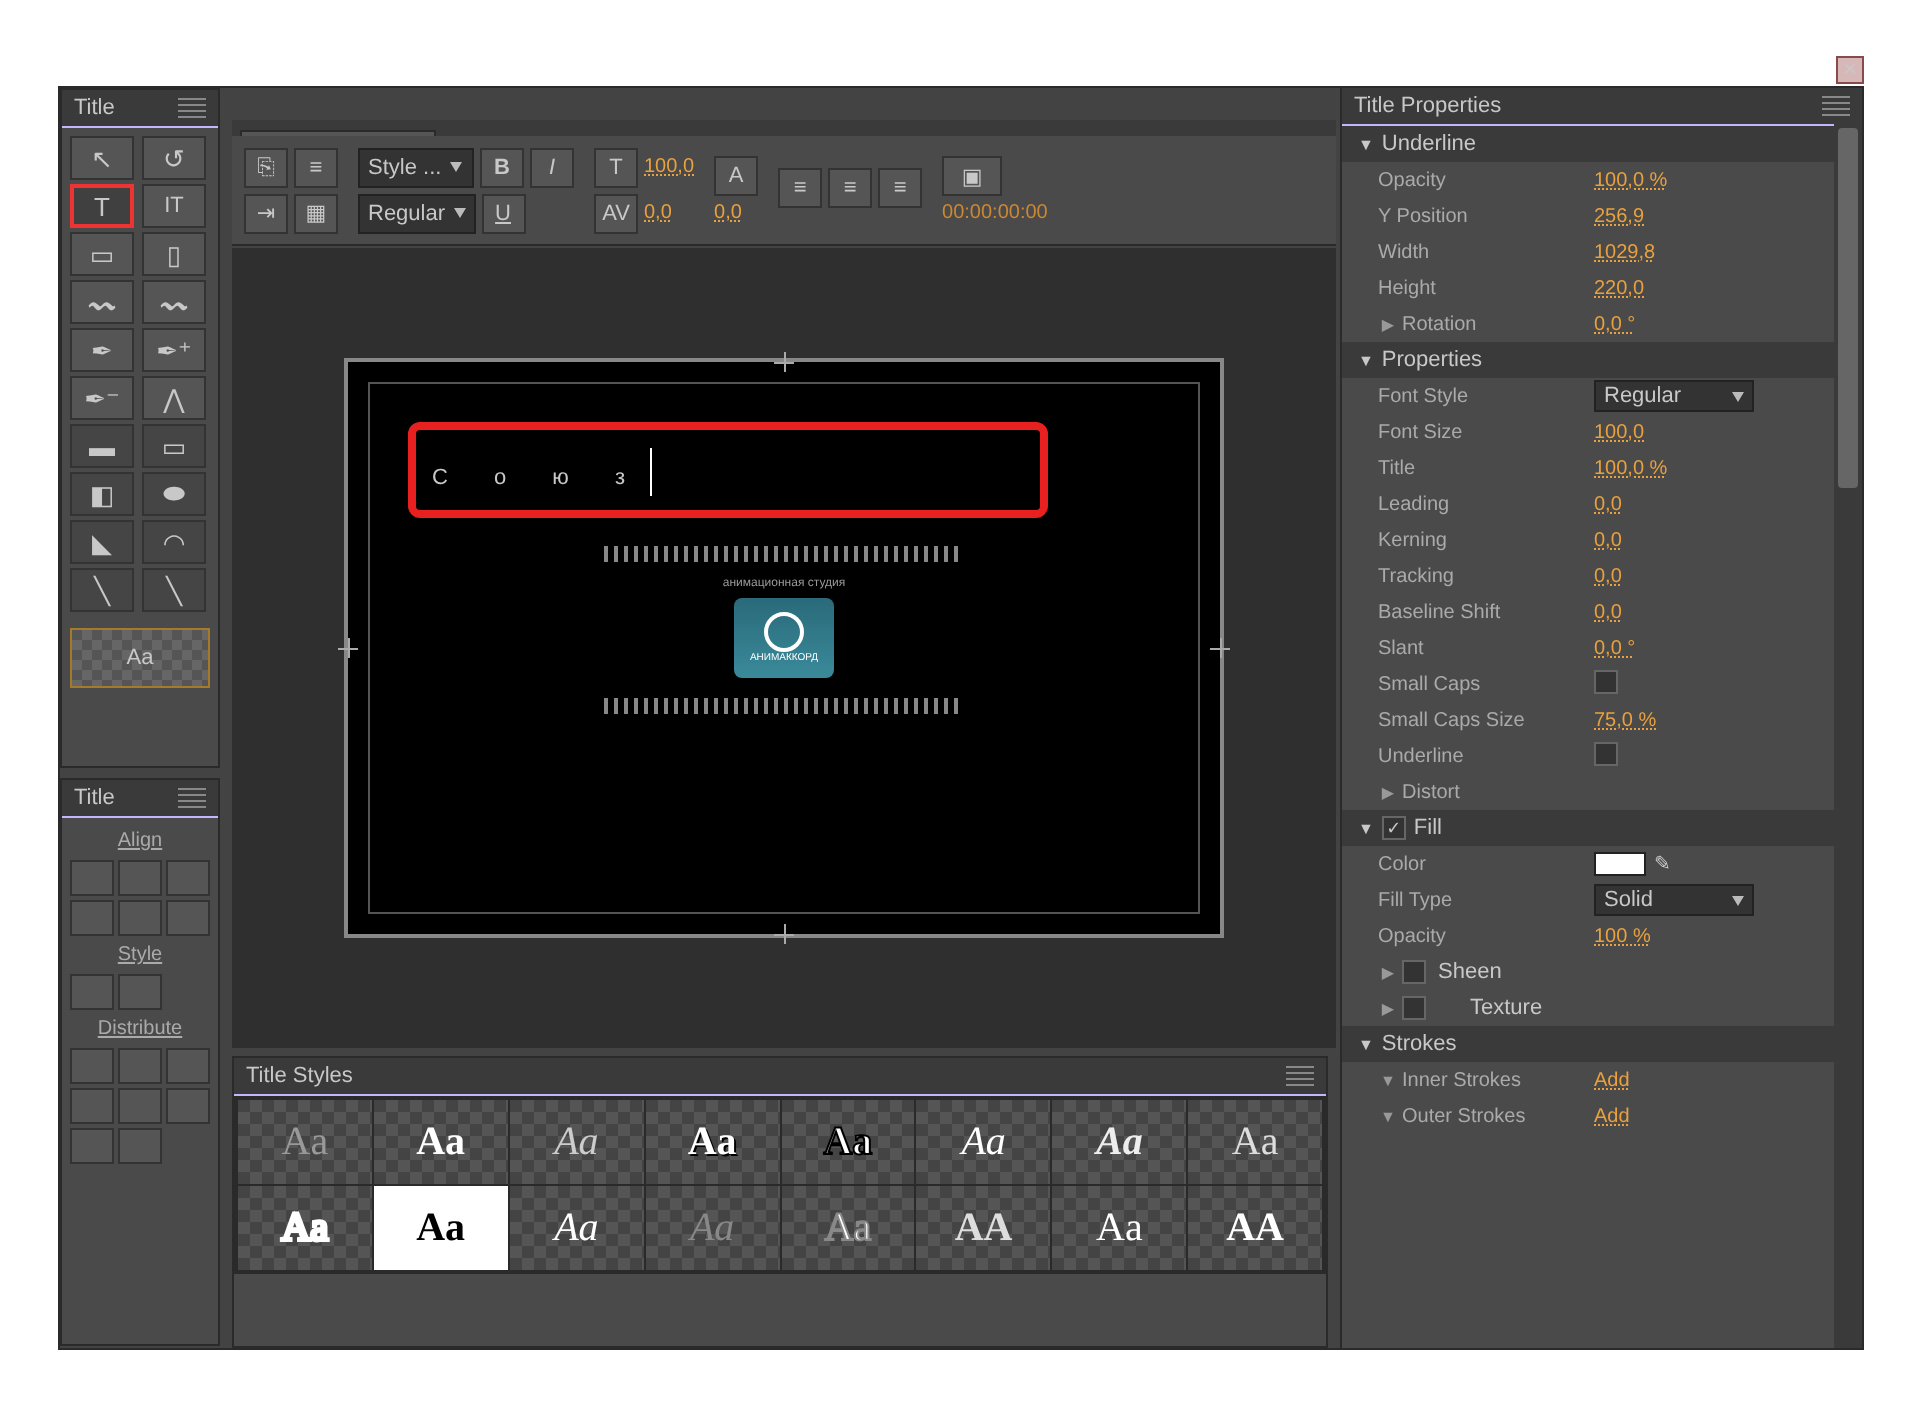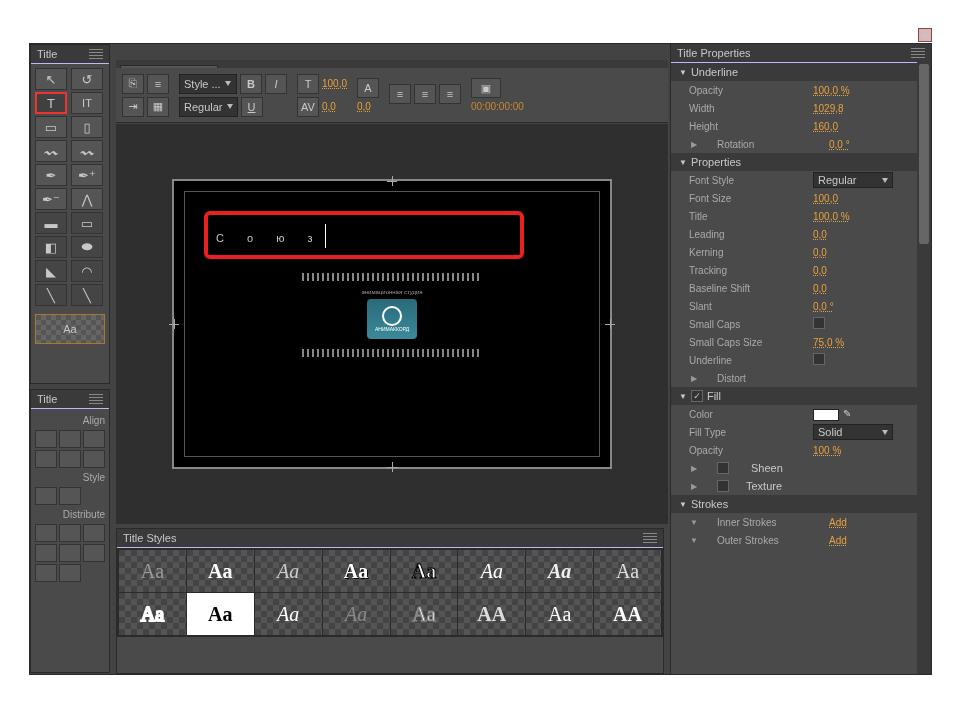--- a/index.html
+++ b/index.html
@@ -13,21 +13,21 @@
 .panel-tab .menu-lines { margin-left: auto; width: 14px; height: 10px; background: linear-gradient(#888 1px, transparent 1px) 0 0/100% 3px; }
 .tool-grid { padding: 4px; display: grid; grid-template-columns: 1fr 1fr; gap: 2px; }
 .tool-btn { width: 32px; height: 22px; background: #555; border: 1px solid #333; display: flex; align-items: center; justify-content: center; cursor: pointer; font-size: 13px; }
 .tool-btn.selected { border: 2px solid #e33; background: #404040; }
 .tool-btn.shape { background: #454545; }
 .aa-preview { margin: 4px; height: 30px; background: repeating-conic-gradient(#666 0 25%, #555 0 50%) 0 0/10px 10px; display: flex; align-items: center; justify-content: center; font-family: serif; font-size: 20px; color: #ccc; border: 1px solid #a57a2a; }
 
 
 .align-panel { position: absolute; left: 0; top: 345px; width: 80px; height: 284px; background: #4a4a4a; border: 1px solid #2a2a2a; }
 .align-section { padding: 4px; }
-.align-head { text-align: right; font-size: 10px; color: #aaa; padding: 2px 0; }
+.align-head { text-align: center; font-size: 10px; color: #aaa; padding: 2px 0; text-decoration: underline; }
 .align-row { display: flex; gap: 2px; margin: 2px 0; }
 .align-btn { width: 22px; height: 18px; background: #555; border: 1px solid #333; cursor: pointer; }
 
 
 .doc-tab-bar { position: absolute; left: 86px; top: 16px; width: 552px; height: 24px; background: #3a3a3a; border-bottom: 1px solid #2a2a2a; display: flex; align-items: flex-end; padding: 0 4px; gap: 0; }
 .doc-tab { background: #555; padding: 2px 8px; border: 1px solid #2a2a2a; font-size: 10px; }
 .tri { width: 0; height: 0; border-left: 3px solid transparent; border-right: 3px solid transparent; border-top: 5px solid #bbb; display: inline-block; margin-left: 4px; vertical-align: middle; }
 .xbtn { width: 14px; height: 14px; background: #444; border: 1px solid #222; display: flex; align-items: center; justify-content: center; font-size: 9px; cursor: pointer; }
 
 .format-bar { position: absolute; left: 86px; top: 24px; width: 552px; height: 55px; background: #4a4a4a; border-bottom: 1px solid #2a2a2a; display: flex; align-items: center; padding: 4px 6px; gap: 10px; }
@@ -58,21 +58,21 @@
 
 .styles-panel { position: absolute; left: 86px; top: 484px; width: 548px; height: 146px; background: #4a4a4a; border: 1px solid #2a2a2a; }
 .styles-grid { display: grid; grid-template-columns: repeat(8, 1fr); gap: 1px; padding: 2px; background: #2a2a2a; }
 .style-swatch { height: 42px; background: repeating-conic-gradient(#555 0 25%, #444 0 50%) 0 0/12px 12px; display: flex; align-items: center; justify-content: center; font-family: serif; font-size: 20px; cursor: pointer; }
 
 
 .props-panel { position: absolute; left: 640px; top: 0; width: 261px; height: 630px; background: #4a4a4a; border-left: 1px solid #2a2a2a; overflow: hidden; }
 .props-body { height: 605px; overflow-y: auto; }
 .prop-header { background: #3a3a3a; padding: 3px 8px; font-size: 10px; color: #bbb; display: flex; align-items: center; }
 .prop-header .twist { margin-right: 4px; font-size: 8px; }
-.prop-row { display: flex; align-items: center; padding: 2px 0 2px 18px; height: 18px; gap: 16px; }
+.prop-row { display: flex; align-items: center; padding: 2px 0 2px 18px; height: 18px; }
 .prop-label { flex: 0 0 108px; font-size: 10px; color: #aaa; }
 .prop-val { flex: 1; }
 .prop-select { background: #333; border: 1px solid #222; padding: 1px 4px; font-size: 10px; display: flex; align-items: center; width: 80px; cursor: pointer; }
 .prop-cb { width: 12px; height: 12px; background: #333; border: 1px solid #666; display: inline-flex; align-items: center; justify-content: center; font-size: 9px; cursor: pointer; }
 .color-swatch { width: 26px; height: 12px; background: #fff; border: 1px solid #222; display: inline-block; vertical-align: middle; cursor: pointer; }
 .eyedrop { display: inline-block; margin-left: 4px; font-size: 10px; }
 .sub-twist { width: 10px; display: inline-block; text-align: center; font-size: 8px; color: #999; margin-right: 2px; }
 
 .scrollbar-v { position: absolute; right: 0; top: 18px; bottom: 0; width: 14px; background: #3a3a3a; }
 .scrollbar-v .thumb { position: absolute; left: 2px; right: 2px; top: 2px; height: 180px; background: #666; border-radius: 2px; }
@@ -296,26 +296,30 @@
 
       <div class="prop-header">
           <span class="twist">▼</span>
           <span>Underline</span>
         </div>
       <div class="prop-row">
           <span class="prop-label">Opacity</span>
           <span class="prop-val val-orange">100,0 %</span>
         </div>
       <div class="prop-row">
+          <span class="prop-label">Y Position</span>
+          <span class="prop-val val-orange">256,9</span>
+        </div>
+      <div class="prop-row">
           <span class="prop-label">Width</span>
           <span class="prop-val val-orange">1029,8</span>
         </div>
       <div class="prop-row">
           <span class="prop-label">Height</span>
-          <span class="prop-val val-orange">160,0</span>
+          <span class="prop-val val-orange">220,0</span>
         </div>
       <div class="prop-row">
           <span class="sub-twist">▶</span>
           <span class="prop-label" style="flex-basis:96px">Rotation</span>
           <span class="prop-val val-orange">0,0 °</span>
         </div>
 
       <div class="prop-header">
           <span class="twist">▼</span>
           <span>Properties</span>
@@ -397,21 +401,21 @@
           <span class="prop-val val-orange">100 %</span>
         </div>
       <div class="prop-row">
           <span class="sub-twist">▶</span>
           <span class="prop-cb"></span>
           <span style="margin-left:6px">Sheen</span>
         </div>
       <div class="prop-row">
           <span class="sub-twist">▶</span>
           <span class="prop-cb"></span>
-          <span style="margin-left:1px">Texture</span>
+          <span style="margin-left:22px">Texture</span>
         </div>
 
       <div class="prop-header">
           <span class="twist">▼</span>
           <span>Strokes</span>
         </div>
       <div class="prop-row">
           <span class="sub-twist">▼</span>
           <span class="prop-label" style="flex-basis:96px">Inner Strokes</span>
           <span class="prop-val val-orange">Add</span>

